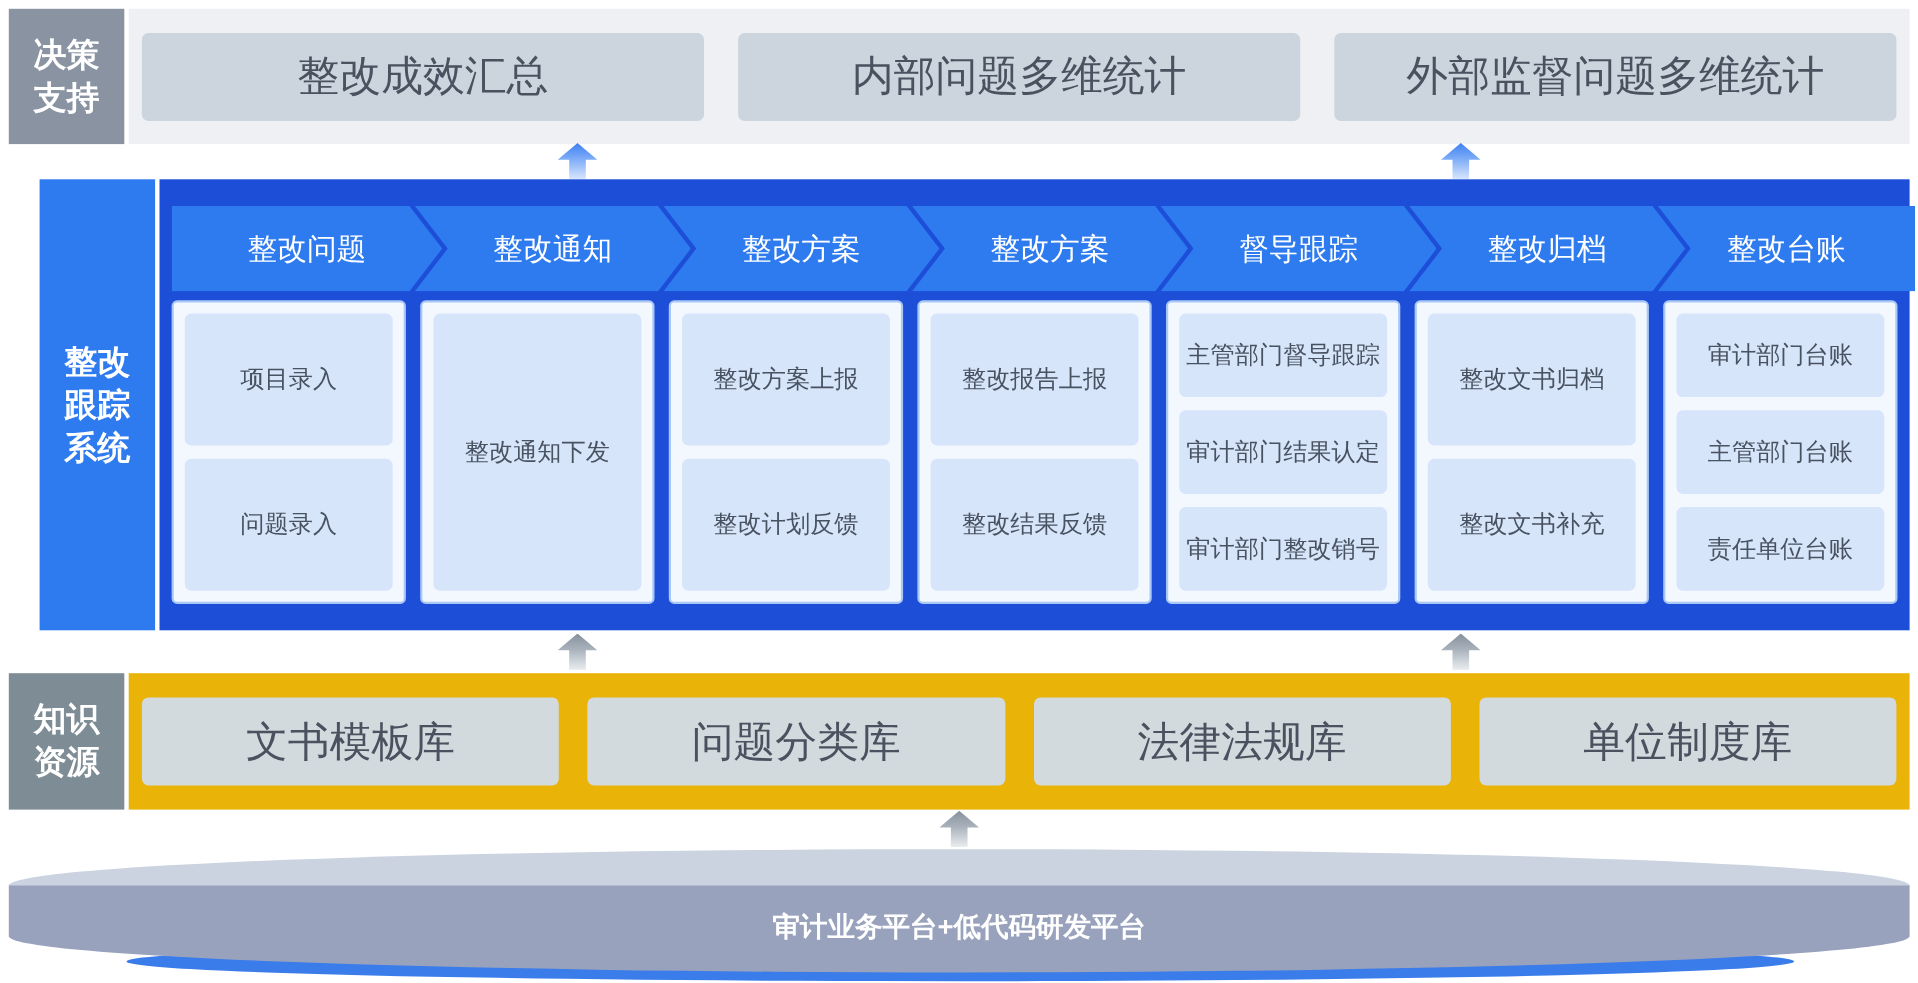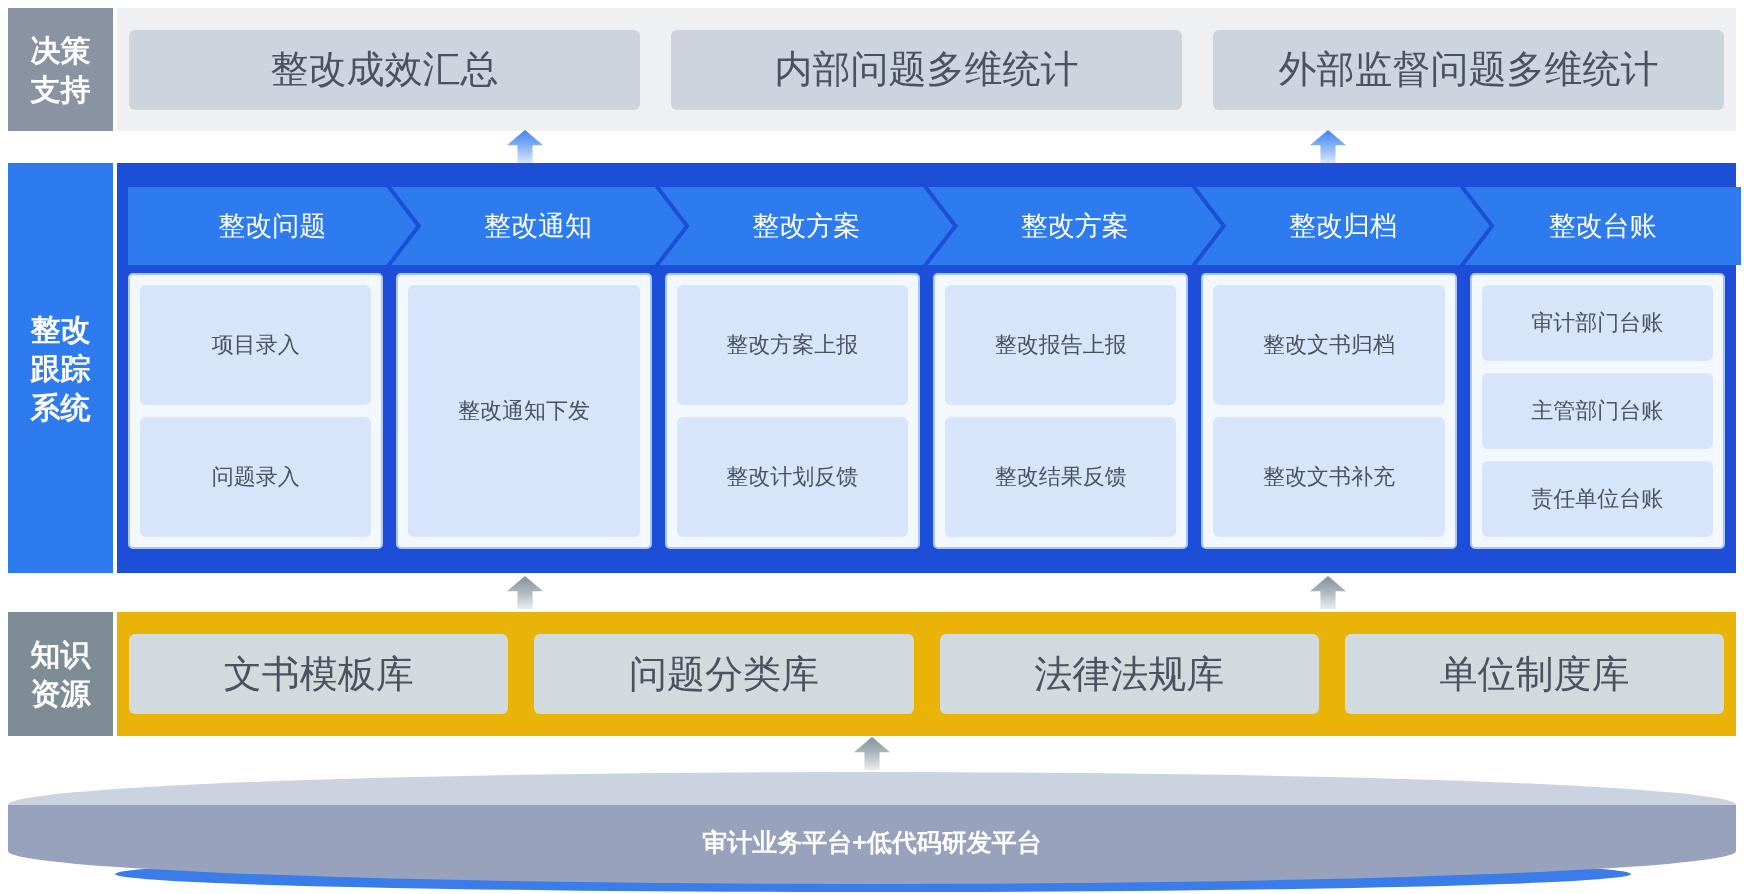--- a/index.html
+++ b/index.html
@@ -7,21 +7,21 @@
     position:relative;width:1744px;height:894px;background:#ffffff;overflow:hidden;
     font-family:"Liberation Sans","DejaVu Sans",sans-serif;
   }
   .row{position:absolute;left:8px;width:1728px;display:flex;gap:4px;}
   .side-label{
     flex:0 0 105px;display:flex;align-items:center;justify-content:center;
     color:#fff;font-weight:bold;font-size:30px;line-height:1.3;text-align:center;
   }
   .side-label .wrap2{display:inline-block;width:2em;}
   .lab-gray{background:#8a93a2;}
-  .lab-blue{background:#2e7bf0;}
+  .lab-blue{background:#2e7bf0;margin-left:28px;}
   .lab-slate{background:#7e8c95;text-align:center;}
   .band{flex:1;display:flex;align-items:center;box-sizing:border-box;}
   .top-band{background:#eef0f4;gap:31px;padding:0 12px;}
   .know-band{background:#eab308;gap:26px;padding:0 12px;}
   .pill{
     flex:1;height:80px;border-radius:6px;display:flex;align-items:center;justify-content:center;
     font-size:38px;color:#4a5260;
   }
   .pill-gray{background:#ccd4de;}
   .pill-slate{background:#d2dadd;}
@@ -138,20 +138,36 @@
         <div class="stage-box">
           <div class="stage-item">
               <span>整改报告上报</span>
             </div>
           <div class="stage-item">
               <span>整改结果反馈</span>
             </div>
         </div>
       </div>
 
+      <div class="stage">
+        <div class="chev">
+          <span>督导跟踪</span>
+        </div>
+        <div class="stage-box">
+          <div class="stage-item">
+              <span>主管部门督导跟踪</span>
+            </div>
+          <div class="stage-item">
+              <span>审计部门结果认定</span>
+            </div>
+          <div class="stage-item">
+              <span>审计部门整改销号</span>
+            </div>
+        </div>
+      </div>
 
       <div class="stage">
         <div class="chev">
           <span>整改归档</span>
         </div>
         <div class="stage-box">
           <div class="stage-item">
               <span>整改文书归档</span>
             </div>
           <div class="stage-item">

